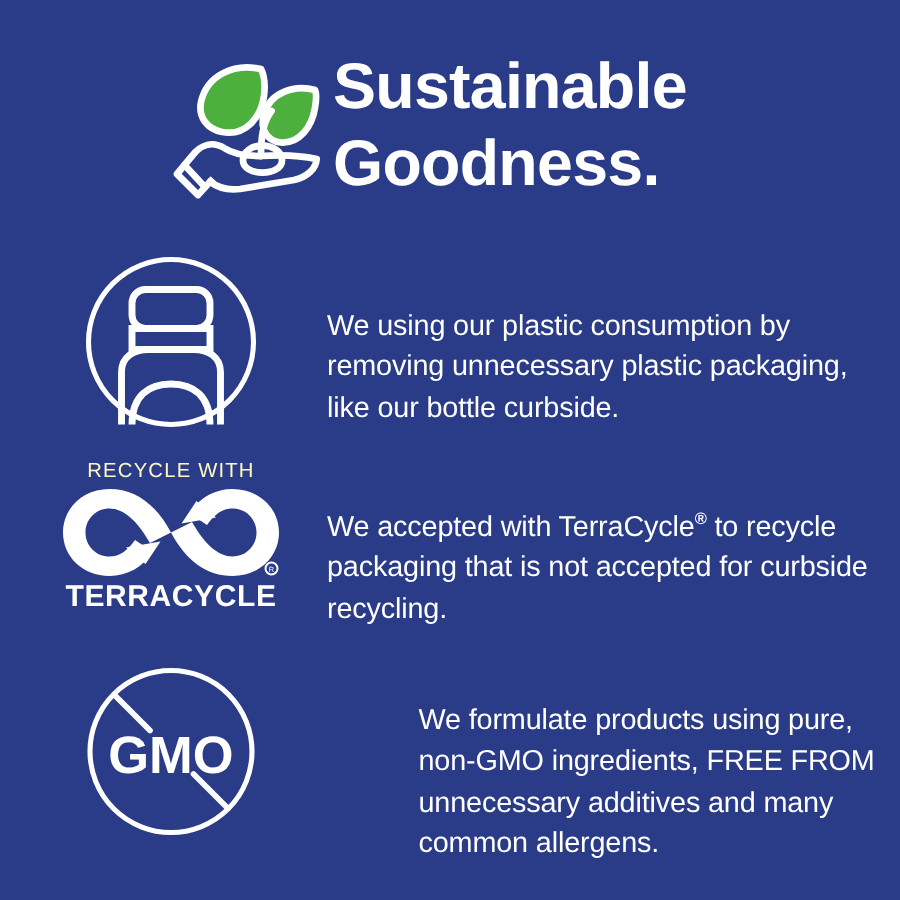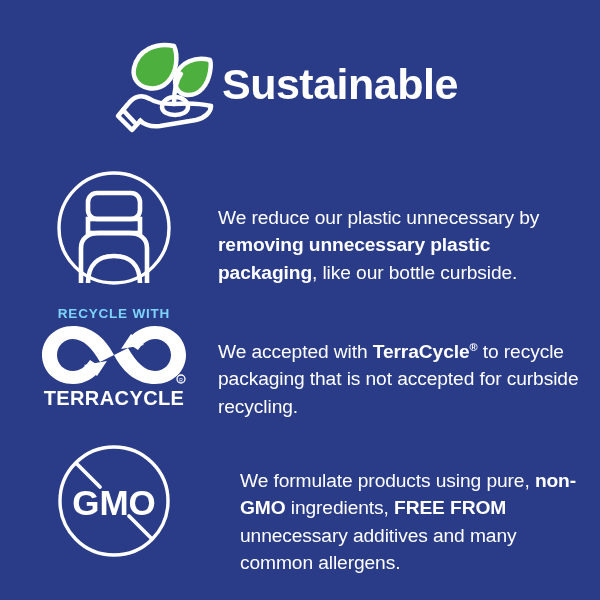--- a/index.html
+++ b/index.html
@@ -55,21 +55,21 @@
   
   .row {
     position: absolute;
     left: 0;
     width: 600px;
     display: flex;
     align-items: flex-start;
   }
   .row-1 { top: 168px; }
   .row-2 { top: 306px; }
-  .row-3 { top: 442px; }
+  .row-3 { top: 442px; gap: 39px; }
 
   .icon-cell {
     width: 218px;
     flex: 0 0 218px;
     display: flex;
     justify-content: center;
     align-items: flex-start;
     padding-left: 10px;
     box-sizing: border-box;
   }
@@ -79,44 +79,44 @@
   }
 
   .blurb {
     font-size: 19.2px;
     line-height: 1.42;
     color: #ffffff;
     font-weight: 400;
     letter-spacing: -0.1px;
   }
   .blurb b {
-    font-weight: 700;
+    font-weight: 400;
   }
   .blurb .sup {
     font-size: 11px;
     vertical-align: super;
     font-weight: 700;
   }
 
   .row-1 .text-cell { padding-top: 17px; }
   .row-2 .text-cell { padding-top: 13px; }
   .row-3 .text-cell { padding-top: 6px; margin-left: 22px; }
 
   
   .terracycle {
     width: 152px;
     display: flex;
     flex-direction: column;
     align-items: center;
   }
   .tc-top {
     font-size: 13.5px;
-    font-weight: 700;
+    font-weight: 400;
     letter-spacing: 0.8px;
-    color: #7dd3fc;
+    color: #fef9c3;
     margin-bottom: 3px;
   }
   .tc-sym {
     width: 148px;
     height: 62px;
   }
   .tc-bottom {
     font-size: 20px;
     font-weight: 800;
     letter-spacing: 0.4px;
@@ -145,41 +145,42 @@
       <path d="M99 72 C99 78 93 84 84 86 L48 92 C40 93 33 91 28 87" fill="none" stroke="#ffffff" stroke-width="4.5" stroke-linecap="round"></path>
       <path d="M99 72 C90 70 76 69 62 70 C52 70 44 69 38 65 C30 60 22 62 16 70" fill="none" stroke="#ffffff" stroke-width="4.5" stroke-linecap="round" stroke-linejoin="round"></path>
 
       <path d="M16 70 L6 82 L20 96 L30 85" fill="none" stroke="#ffffff" stroke-width="4.5" stroke-linejoin="round"></path>
       <path d="M11 76 L24 90" fill="none" stroke="#ffffff" stroke-width="4.5" stroke-linecap="round"></path>
     </svg>
   </div>
 
   <div class="title-block">
     <div class="title-line">Sustainable</div>
+    <div class="title-line second">Goodness.</div>
   </div>
 </div>
 
 <div class="row row-1">
   <div class="icon-cell">
     <div>
       <svg viewBox="0 0 118 120" width="118" height="120" aria-hidden="true">
         <circle cx="59" cy="60" r="55" fill="none" stroke="#ffffff" stroke-width="3.4"></circle>
 
         <rect x="33" y="25" width="52" height="26" rx="9" ry="9" fill="none" stroke="#ffffff" stroke-width="4.6"></rect>
 
         <rect x="33" y="51" width="52" height="14" fill="none" stroke="#ffffff" stroke-width="4.6"></rect>
 
         <path d="M26 115 L26 80 C26 70 34 65 44 65 L74 65 C84 65 92 70 92 80 L92 115" fill="none" stroke="#ffffff" stroke-width="4.6" stroke-linejoin="round"></path>
 
         <path d="M33 115 C33 96 44 88 59 88 C74 88 85 96 85 115" fill="none" stroke="#ffffff" stroke-width="4.6" stroke-linejoin="round"></path>
       </svg>
     </div>
   </div>
   <div class="text-cell">
-    <p class="blurb"><span>We reduce our plastic unnecessary by </span><b>removing unnecessary plastic packaging</b><span>, like our bottle curbside.</span></p>
+    <p class="blurb"><span>We using our plastic consumption by </span><b>removing unnecessary plastic packaging</b><span>, like our bottle curbside.</span></p>
   </div>
 </div>
 
 <div class="row row-2">
   <div class="icon-cell">
     <div class="terracycle">
       <div class="tc-top">RECYCLE WITH</div>
       <div class="tc-sym">
         <svg viewBox="0 0 148 62" width="148" height="62" aria-hidden="true">
           <g fill="#ffffff">

